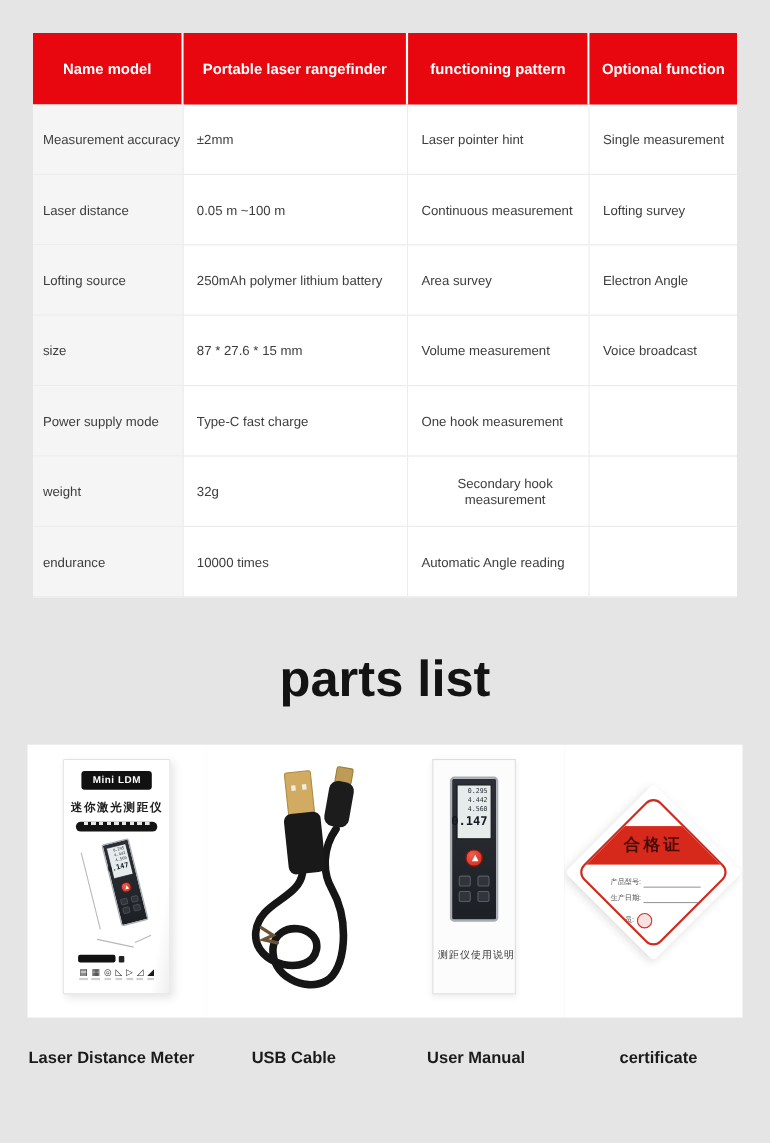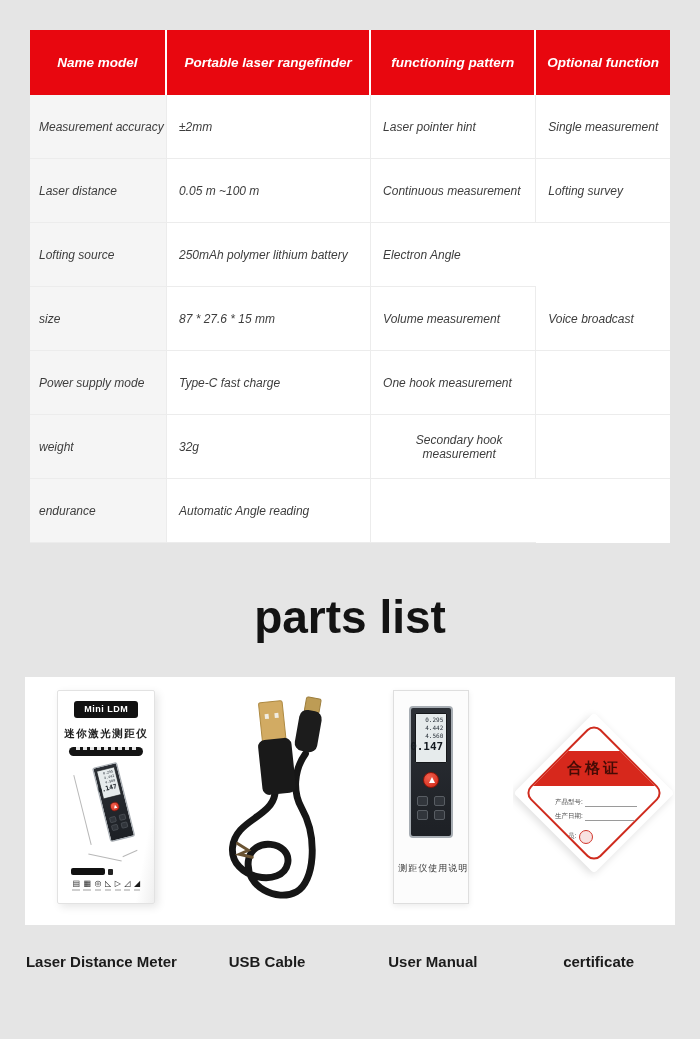--- a/index.html
+++ b/index.html
@@ -2,21 +2,21 @@
 <html><head>
 <meta charset="utf-8">
 <style>
   * { margin:0; padding:0; box-sizing:border-box; }
   html,body { background:#e5e5e5; }
   body { font-family:"Liberation Sans", sans-serif; }
   .page { position:relative; width:700px; height:1039px; margin:0 auto; background:#e5e5e5; overflow:hidden; }
 
   
   .spec-table { position:absolute; left:30px; top:30px; width:640px; }
-  .thead, .tr { display:grid; grid-template-columns:21.4% 31.9% 25.8% 20.9%;font-style:italic; }
+  .thead, .tr { display:grid; grid-template-columns:21.4% 31.9% 25.8% 20.9%; }
   .thead { height:65px; }
   .th { background:#e8070f; color:#fff; font-size:13.5px; font-weight:bold;
         display:flex; align-items:center; justify-content:center;
         border-right:2px solid #fff; }
   .th:last-child { border-right:none; }
   .tr { height:64px; background:#fff;text-align:center; }
   .td { display:flex; align-items:center; font-size:12px; color:#3d3d3d;
         padding-left:12px; border-right:1px solid #ececec; border-bottom:1px solid #ececec; }
   .td:last-child { border-right:none; }
   .td.rowhead { background:#f5f5f5; padding-left:9px; }
@@ -133,20 +133,21 @@
     </div>
     <div class="tr">
       <div class="td rowhead">Laser distance</div>
       <div class="td">0.05 m ~100 m</div>
       <div class="td">Continuous measurement</div>
       <div class="td">Lofting survey</div>
     </div>
     <div class="tr">
       <div class="td rowhead">Lofting source</div>
       <div class="td">250mAh polymer lithium battery</div>
+      <div class="td">Area survey</div>
       <div class="td">Electron Angle</div>
     </div>
     <div class="tr">
       <div class="td rowhead">size</div>
       <div class="td">87 * 27.6 * 15 mm</div>
       <div class="td">Volume measurement</div>
       <div class="td">Voice broadcast</div>
     </div>
     <div class="tr">
       <div class="td rowhead">Power supply mode</div>
@@ -155,20 +156,21 @@
       <div class="td"></div>
     </div>
     <div class="tr">
       <div class="td rowhead">weight</div>
       <div class="td">32g</div>
       <div class="td">Secondary hook measurement</div>
       <div class="td"></div>
     </div>
     <div class="tr">
       <div class="td rowhead">endurance</div>
+      <div class="td">10000 times</div>
       <div class="td">Automatic Angle reading</div>
       <div class="td"></div>
     </div>
   </div>
 
   <div class="parts-title">parts list</div>
 
   <div class="cards">
 
     <div class="card">

